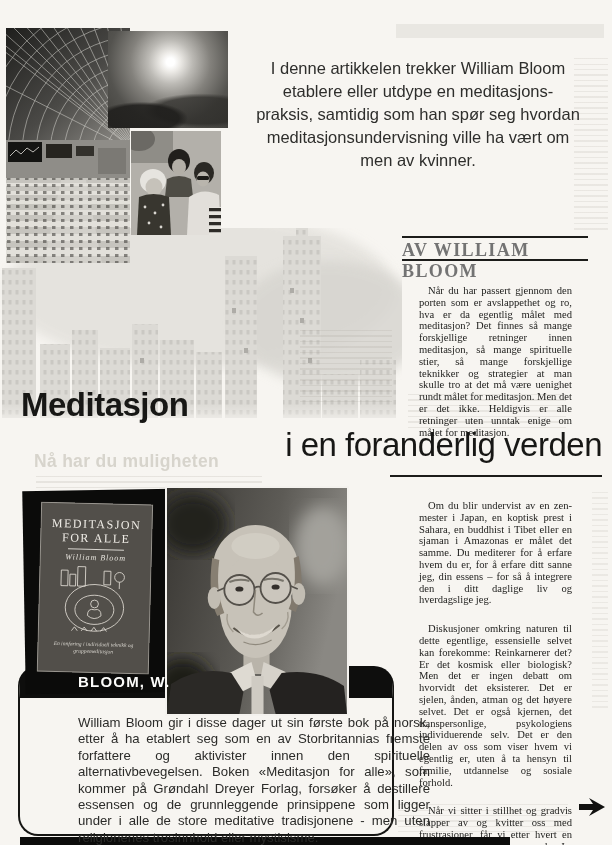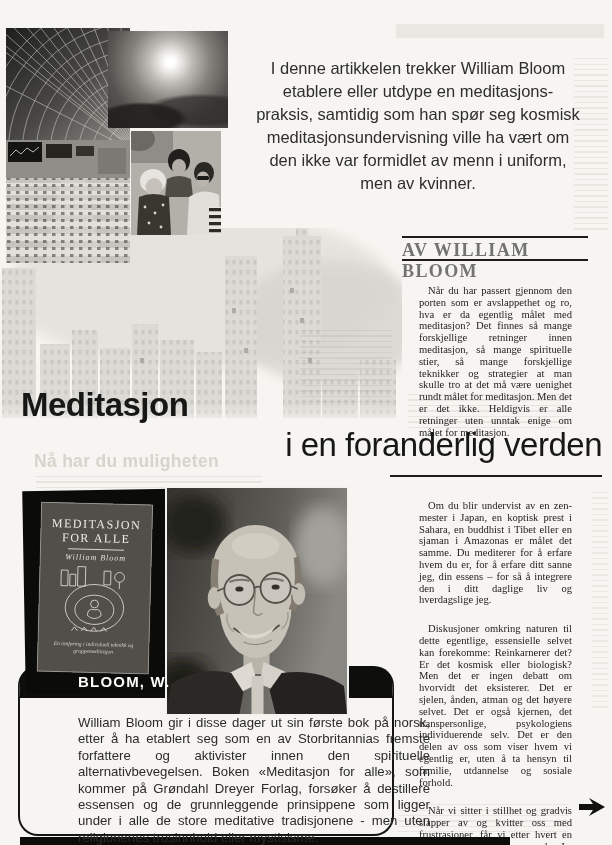--- a/index.html
+++ b/index.html
@@ -220,23 +220,22 @@
         <circle cx="32" cy="74" r="1.4"></circle>
           <circle cx="18" cy="92" r="1.4"></circle>
         <circle cx="30" cy="96" r="1.4"></circle>
       </g>
     </svg>
   </div>
 
   <div class="abs intro">
     <div>I denne artikkelen trekker William Bloom</div>
     <div>etablere eller utdype en meditasjons-</div>
-    <div>praksis, samtidig som han spør seg kosmisk</div>
+    <div>praksis, samtidig som han spør seg hvordan</div>
     <div>meditasjonsundervisning ville ha vært om</div>
-    <div>den ikke var formidlet av menn i uniform,</div>
     <div>men av kvinner.</div>
   </div>
 
   <div class="rule" style="left:402px;top:236px;width:186px;"></div>
   <div class="abs byline">AV WILLIAM BLOOM</div>
   <div class="rule" style="left:402px;top:259px;width:186px;"></div>
 
   <div class="col col1">
     <p>Når du har passert gjennom den porten som er avslappethet og ro, hva er da egentlig målet med meditasjon? Det finnes så mange forskjellige retninger innen meditasjon, så mange spirituelle stier, så mange forskjellige teknikker og strategier at man skulle tro at det må være uenighet rundt målet for meditasjon. Men det er det ikke. Heldigvis er alle retninger uten unntak enige om målet for meditasjon.</p>
   </div>

